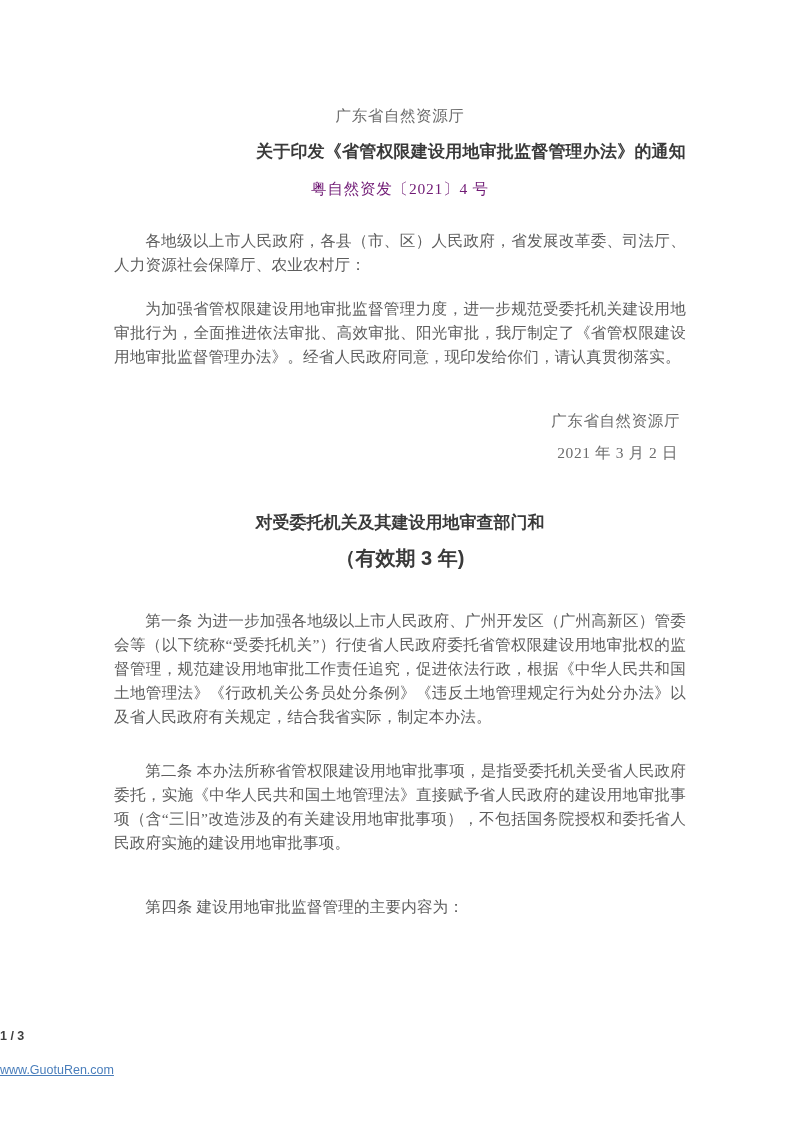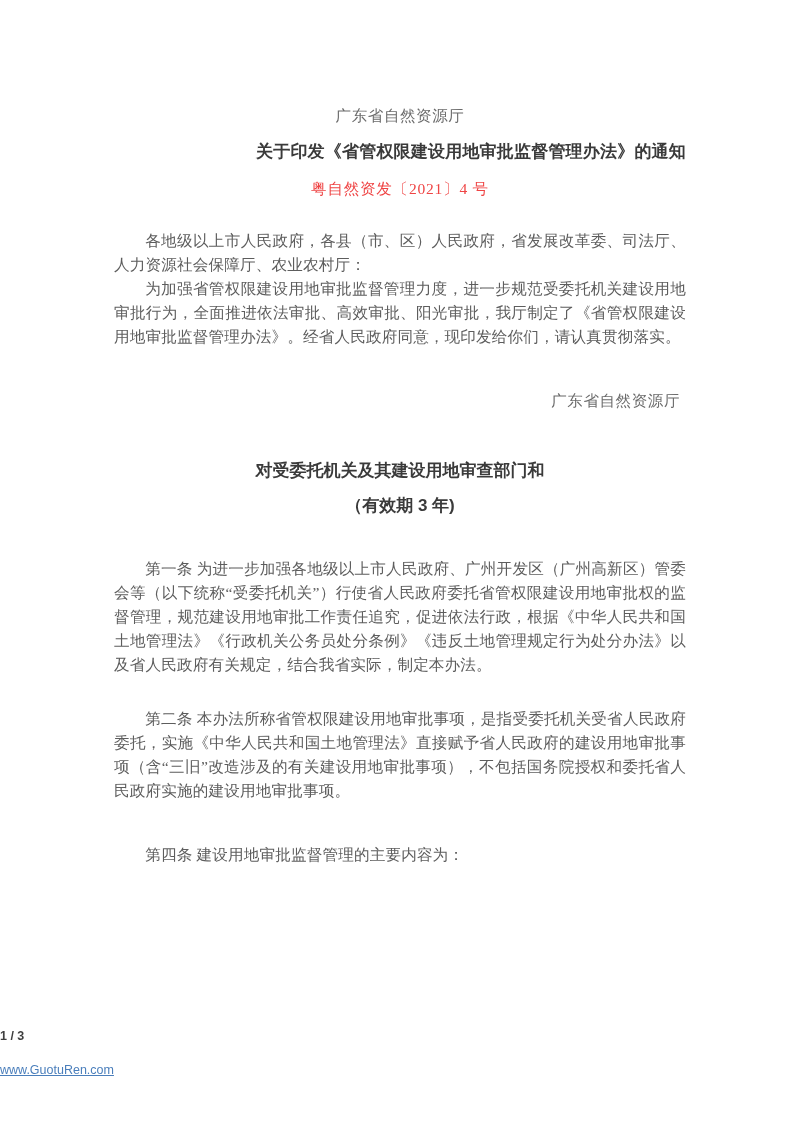--- a/index.html
+++ b/index.html
@@ -43,41 +43,41 @@
     font-weight: bold;
     color: #3a3a3a;
     letter-spacing: 0.2px;
     font-family: "Liberation Sans", "DejaVu Sans", sans-serif;
   }
   .doc-number {
     margin-top: 16px;
     text-align: center;
     font-size: 15.5px;
     line-height: 20px;
-    color: #ef4444;
+    color: #701a75;
     letter-spacing: 0.8px;
     font-family: "Liberation Serif", "DejaVu Serif", serif;
   }
 
   
   .para {
     margin-top: 18px;
     font-size: 15.6px;
     line-height: 24px;
     color: #5d5d5d;
     text-align: justify;
     text-justify: inter-character;
     letter-spacing: 0.15px;
     font-family: "Liberation Serif", "DejaVu Serif", serif;
   }
   .para.indent {
     text-indent: 2em;
   }
   .para.tight {
-    margin-top: 0;
+    margin-top: 20px;
     font-family: Liberation Serif, serif;
   }
   .para.gap-lg {
     margin-top: 30px;
   }
   .para.gap-xl {
     margin-top: 40px;
   }
 
   
@@ -101,21 +101,21 @@
     text-align: center;
     font-size: 17px;
     line-height: 24px;
     font-weight: bold;
     color: #3a3a3a;
     font-family: "Liberation Sans", "DejaVu Sans", sans-serif;
   }
   .measures-sub {
     margin-top: 12px;
     text-align: center;
-    font-size: 17px;
+    font-size: 20px;
     line-height: 22px;
     font-weight: bold;
     color: #3a3a3a;
     font-family: "Liberation Sans", "DejaVu Sans", sans-serif;
   }
 
   
   .footer {
     position: absolute;
     left: 0;
@@ -152,20 +152,21 @@
     <div class="doc-title">关于印发《省管权限建设用地审批监督管理办法》的通知</div>
 
     <div class="doc-number">粤自然资发〔2021〕4 号</div>
 
     <div class="para indent gap-lg">各地级以上市人民政府，各县（市、区）人民政府，省发展改革委、司法厅、人力资源社会保障厅、农业农村厅：</div>
 
     <div class="para indent tight">为加强省管权限建设用地审批监督管理力度，进一步规范受委托机关建设用地审批行为，全面推进依法审批、高效审批、阳光审批，我厅制定了《省管权限建设用地审批监督管理办法》。经省人民政府同意，现印发给你们，请认真贯彻落实。</div>
 
     <div class="signoff">
       <div class="line1">广东省自然资源厅</div>
+      <div class="line2">2021 年 3 月 2 日</div>
     </div>
 
     <div class="measures-title">对受委托机关及其建设用地审查部门和</div>
 
     <div class="measures-sub">（有效期 3 年)</div>
 
     <div class="para indent gap-xl">第一条  为进一步加强各地级以上市人民政府、广州开发区（广州高新区）管委会等（以下统称“受委托机关”）行使省人民政府委托省管权限建设用地审批权的监督管理，规范建设用地审批工作责任追究，促进依法行政，根据《中华人民共和国土地管理法》《行政机关公务员处分条例》《违反土地管理规定行为处分办法》以及省人民政府有关规定，结合我省实际，制定本办法。</div>
 
     <div class="para indent gap-lg">第二条  本办法所称省管权限建设用地审批事项，是指受委托机关受省人民政府委托，实施《中华人民共和国土地管理法》直接赋予省人民政府的建设用地审批事项（含“三旧”改造涉及的有关建设用地审批事项），不包括国务院授权和委托省人民政府实施的建设用地审批事项。</div>
 

